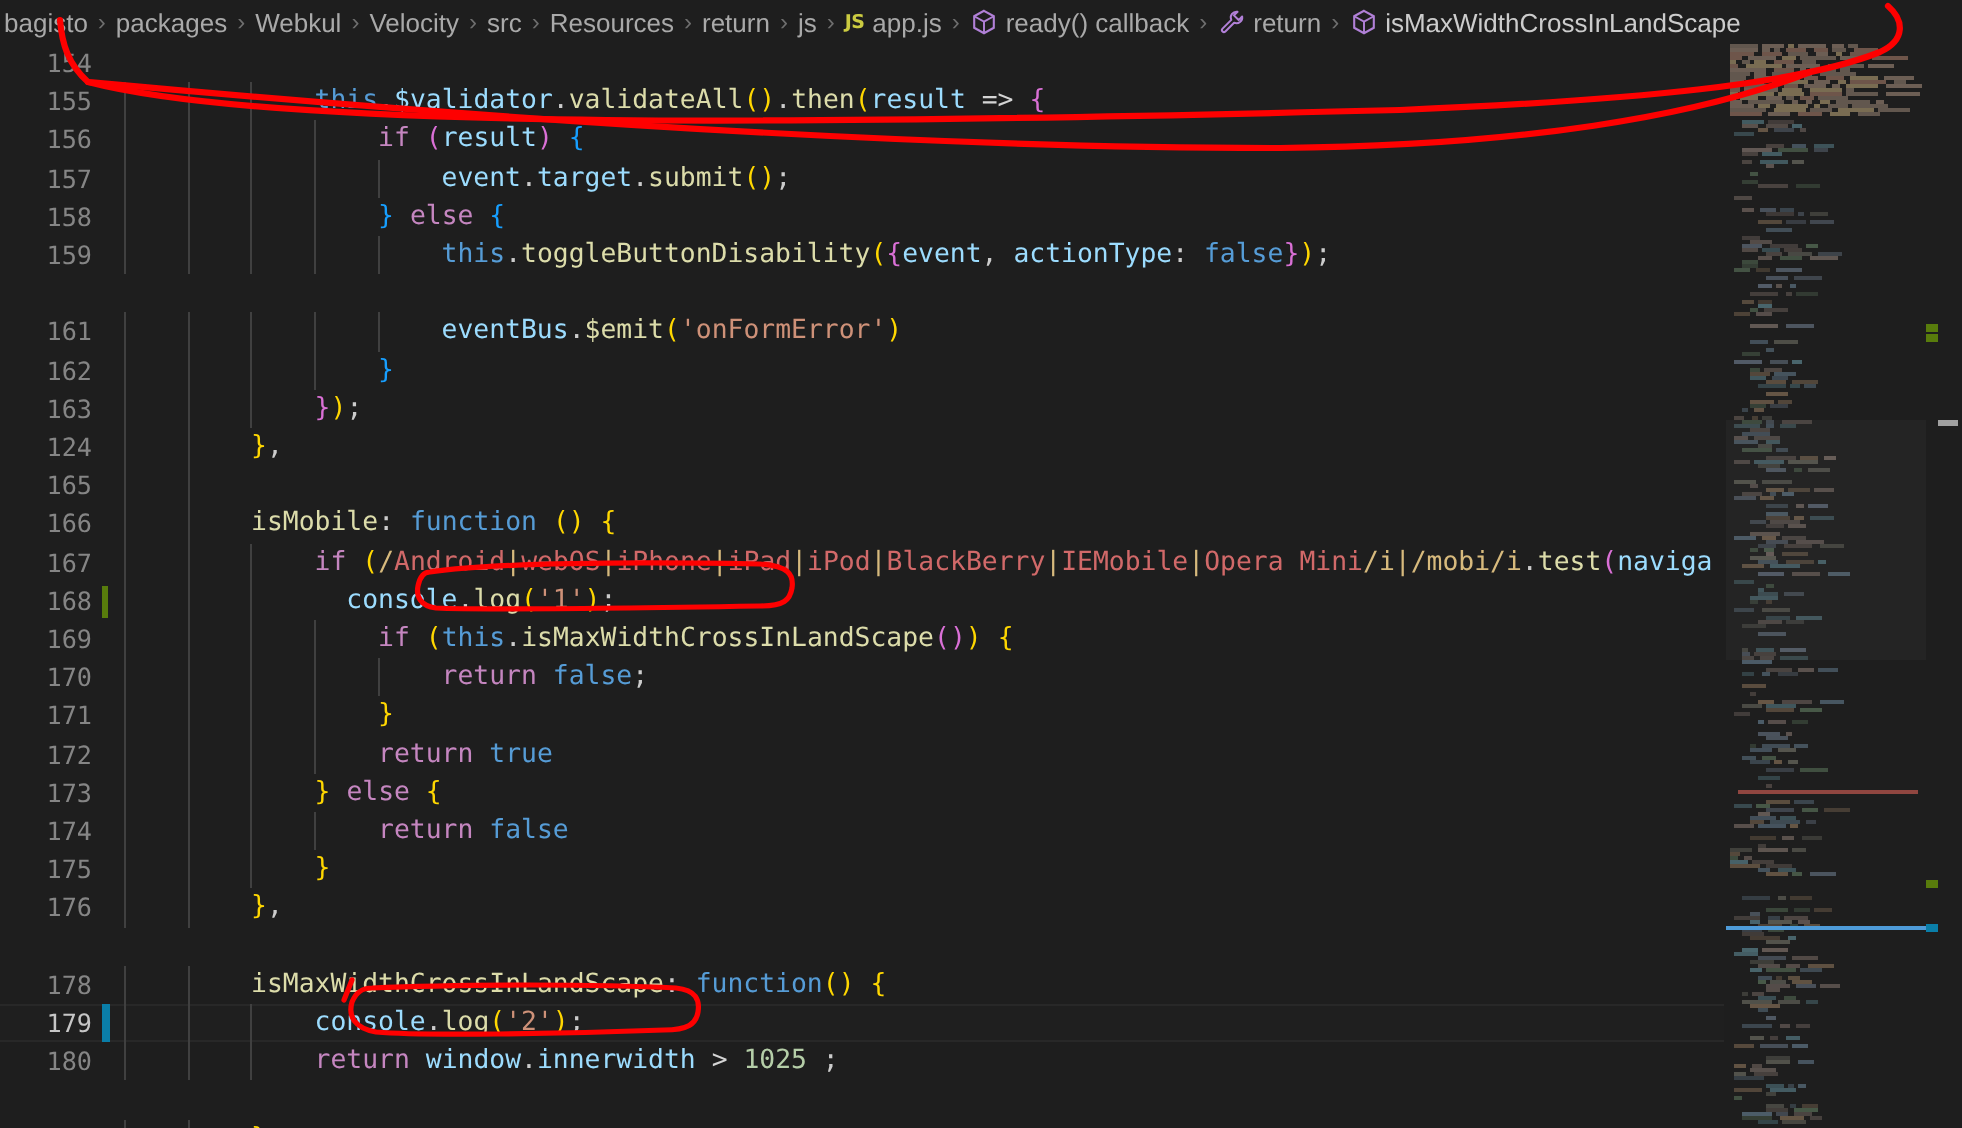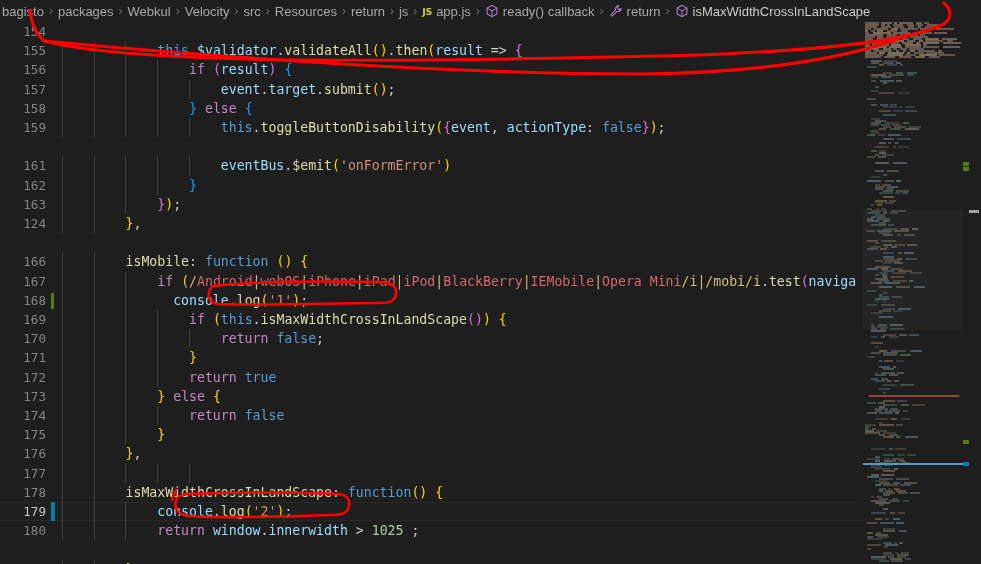--- a/index.html
+++ b/index.html
@@ -219,32 +219,32 @@
         <div class="row" style="top: 0px; position: absolute;"><span class="lnum">154</span><span class="codetext"></span></div>
         <div class="row" style="top: 19.2px; position: absolute;"><span class="lnum">155</span><span class="iguide" style="left: 62px;"></span><span class="iguide" style="left: 93.72px;"></span><span class="iguide" style="left: 125.44px;"></span><span class="codetext"><span class="t-plain">            </span><span class="t-this">this</span><span class="t-punc">.</span><span class="t-var">$validator</span><span class="t-punc">.</span><span class="t-fn">validateAll</span><span class="t-br1">(</span><span class="t-br1">)</span><span class="t-punc">.</span><span class="t-fn">then</span><span class="t-br1">(</span><span class="t-var">result</span><span class="t-op"> =&gt; </span><span class="t-br2">{</span></span></div>
         <div class="row" style="top: 38.4px; position: absolute;"><span class="lnum">156</span><span class="iguide" style="left: 62px;"></span><span class="iguide" style="left: 93.72px;"></span><span class="iguide" style="left: 125.44px;"></span><span class="iguide" style="left: 157.16px;"></span><span class="codetext"><span class="t-plain">                </span><span class="t-kw">if</span><span class="t-plain"> </span><span class="t-br2">(</span><span class="t-var">result</span><span class="t-br2">)</span><span class="t-plain"> </span><span class="t-br3">{</span></span></div>
         <div class="row" style="top: 57.6px; position: absolute;"><span class="lnum">157</span><span class="iguide" style="left: 62px;"></span><span class="iguide" style="left: 93.72px;"></span><span class="iguide" style="left: 125.44px;"></span><span class="iguide" style="left: 157.16px;"></span><span class="iguide" style="left: 188.88px;"></span><span class="codetext"><span class="t-plain">                    </span><span class="t-var">event</span><span class="t-punc">.</span><span class="t-var">target</span><span class="t-punc">.</span><span class="t-fn">submit</span><span class="t-br1">(</span><span class="t-br1">)</span><span class="t-punc">;</span></span></div>
         <div class="row" style="top: 76.8px; position: absolute;"><span class="lnum">158</span><span class="iguide" style="left: 62px;"></span><span class="iguide" style="left: 93.72px;"></span><span class="iguide" style="left: 125.44px;"></span><span class="iguide" style="left: 157.16px;"></span><span class="codetext"><span class="t-plain">                </span><span class="t-br3">}</span><span class="t-plain"> </span><span class="t-kw">else</span><span class="t-plain"> </span><span class="t-br3">{</span></span></div>
         <div class="row" style="top: 96px; position: absolute;"><span class="lnum">159</span><span class="iguide" style="left: 62px;"></span><span class="iguide" style="left: 93.72px;"></span><span class="iguide" style="left: 125.44px;"></span><span class="iguide" style="left: 157.16px;"></span><span class="iguide" style="left: 188.88px;"></span><span class="codetext"><span class="t-plain">                    </span><span class="t-this">this</span><span class="t-punc">.</span><span class="t-fn">toggleButtonDisability</span><span class="t-br1">(</span><span class="t-br2">{</span><span class="t-var">event</span><span class="t-punc">, </span><span class="t-var">actionType</span><span class="t-punc">: </span><span class="t-ctrl">false</span><span class="t-br2">}</span><span class="t-br1">)</span><span class="t-punc">;</span></span></div>
         <div class="row" style="top: 134.4px; position: absolute;"><span class="lnum">161</span><span class="iguide" style="left: 62px;"></span><span class="iguide" style="left: 93.72px;"></span><span class="iguide" style="left: 125.44px;"></span><span class="iguide" style="left: 157.16px;"></span><span class="iguide" style="left: 188.88px;"></span><span class="codetext"><span class="t-plain">                    </span><span class="t-var">eventBus</span><span class="t-punc">.</span><span class="t-fn">$emit</span><span class="t-br1">(</span><span class="t-str">'onFormError'</span><span class="t-br1">)</span></span></div>
         <div class="row" style="top: 153.6px; position: absolute;"><span class="lnum">162</span><span class="iguide" style="left: 62px;"></span><span class="iguide" style="left: 93.72px;"></span><span class="iguide" style="left: 125.44px;"></span><span class="iguide" style="left: 157.16px;"></span><span class="codetext"><span class="t-plain">                </span><span class="t-br3">}</span></span></div>
         <div class="row" style="top: 172.8px; position: absolute;"><span class="lnum">163</span><span class="iguide" style="left: 62px;"></span><span class="iguide" style="left: 93.72px;"></span><span class="iguide" style="left: 125.44px;"></span><span class="codetext"><span class="t-plain">            </span><span class="t-br2">}</span><span class="t-br1">)</span><span class="t-punc">;</span></span></div>
         <div class="row" style="top: 192px; position: absolute;"><span class="lnum">124</span><span class="iguide" style="left: 62px;"></span><span class="iguide" style="left: 93.72px;"></span><span class="codetext"><span class="t-plain">        </span><span class="t-br1">}</span><span class="t-punc">,</span></span></div>
+        <div class="row" style="top: 211.2px; position: absolute;"><span class="lnum">165</span><span class="iguide" style="left: 62px;"></span><span class="iguide" style="left: 93.72px;"></span><span class="codetext"></span></div>
         <div class="row" style="top: 230.4px; position: absolute;"><span class="lnum">166</span><span class="iguide" style="left: 62px;"></span><span class="iguide" style="left: 93.72px;"></span><span class="codetext"><span class="t-plain">        </span><span class="t-fn">isMobile</span><span class="t-punc">: </span><span class="t-ctrl">function</span><span class="t-plain"> </span><span class="t-br1">(</span><span class="t-br1">)</span><span class="t-plain"> </span><span class="t-br1">{</span></span></div>
         <div class="row" style="top: 249.6px; position: absolute;"><span class="lnum">167</span><span class="iguide" style="left: 62px;"></span><span class="iguide" style="left: 93.72px;"></span><span class="iguide" style="left: 125.44px;"></span><span class="codetext"><span class="t-plain">            </span><span class="t-kw">if</span><span class="t-plain"> </span><span class="t-br1">(</span><span class="t-regex-s">/</span><span class="t-regex">Android</span><span class="t-regex-s">|</span><span class="t-regex">webOS</span><span class="t-regex-s">|</span><span class="t-regex">iPhone</span><span class="t-regex-s">|</span><span class="t-regex">iPad</span><span class="t-regex-s">|</span><span class="t-regex">iPod</span><span class="t-regex-s">|</span><span class="t-regex">BlackBerry</span><span class="t-regex-s">|</span><span class="t-regex">IEMobile</span><span class="t-regex-s">|</span><span class="t-regex">Opera Mini</span><span class="t-regex-s">/i</span><span class="t-regex-s">|</span><span class="t-regex-s">/mobi/i</span><span class="t-punc">.</span><span class="t-fn">test</span><span class="t-br2">(</span><span class="t-var">naviga</span></span></div>
         <div class="row" style="top: 268.8px; position: absolute;"><span class="lnum">168</span><span class="gutter-mark gm-green"></span><span class="iguide" style="left: 62px;"></span><span class="iguide" style="left: 93.72px;"></span><span class="iguide" style="left: 125.44px;"></span><span class="codetext"><span class="t-plain">              </span><span class="t-var">console</span><span class="t-punc">.</span><span class="t-fn">log</span><span class="t-br1">(</span><span class="t-str">'1'</span><span class="t-br1">)</span><span class="t-punc">;</span></span></div>
         <div class="row" style="top: 288px; position: absolute;"><span class="lnum">169</span><span class="iguide" style="left: 62px;"></span><span class="iguide" style="left: 93.72px;"></span><span class="iguide" style="left: 125.44px;"></span><span class="iguide" style="left: 157.16px;"></span><span class="codetext"><span class="t-plain">                </span><span class="t-kw">if</span><span class="t-plain"> </span><span class="t-br1">(</span><span class="t-this">this</span><span class="t-punc">.</span><span class="t-fn">isMaxWidthCrossInLandScape</span><span class="t-br2">(</span><span class="t-br2">)</span><span class="t-br1">)</span><span class="t-plain"> </span><span class="t-br1">{</span></span></div>
         <div class="row" style="top: 307.2px; position: absolute;"><span class="lnum">170</span><span class="iguide" style="left: 62px;"></span><span class="iguide" style="left: 93.72px;"></span><span class="iguide" style="left: 125.44px;"></span><span class="iguide" style="left: 157.16px;"></span><span class="iguide" style="left: 188.88px;"></span><span class="codetext"><span class="t-plain">                    </span><span class="t-kw">return</span><span class="t-plain"> </span><span class="t-ctrl">false</span><span class="t-punc">;</span></span></div>
         <div class="row" style="top: 326.4px; position: absolute;"><span class="lnum">171</span><span class="iguide" style="left: 62px;"></span><span class="iguide" style="left: 93.72px;"></span><span class="iguide" style="left: 125.44px;"></span><span class="iguide" style="left: 157.16px;"></span><span class="codetext"><span class="t-plain">                </span><span class="t-br1">}</span></span></div>
         <div class="row" style="top: 345.6px; position: absolute;"><span class="lnum">172</span><span class="iguide" style="left: 62px;"></span><span class="iguide" style="left: 93.72px;"></span><span class="iguide" style="left: 125.44px;"></span><span class="iguide" style="left: 157.16px;"></span><span class="codetext"><span class="t-plain">                </span><span class="t-kw">return</span><span class="t-plain"> </span><span class="t-ctrl">true</span></span></div>
         <div class="row" style="top: 364.8px; position: absolute;"><span class="lnum">173</span><span class="iguide" style="left: 62px;"></span><span class="iguide" style="left: 93.72px;"></span><span class="iguide" style="left: 125.44px;"></span><span class="codetext"><span class="t-plain">            </span><span class="t-br1">}</span><span class="t-plain"> </span><span class="t-kw">else</span><span class="t-plain"> </span><span class="t-br1">{</span></span></div>
         <div class="row" style="top: 384px; position: absolute;"><span class="lnum">174</span><span class="iguide" style="left: 62px;"></span><span class="iguide" style="left: 93.72px;"></span><span class="iguide" style="left: 125.44px;"></span><span class="iguide" style="left: 157.16px;"></span><span class="codetext"><span class="t-plain">                </span><span class="t-kw">return</span><span class="t-plain"> </span><span class="t-ctrl">false</span></span></div>
         <div class="row" style="top: 403.2px; position: absolute;"><span class="lnum">175</span><span class="iguide" style="left: 62px;"></span><span class="iguide" style="left: 93.72px;"></span><span class="iguide" style="left: 125.44px;"></span><span class="codetext"><span class="t-plain">            </span><span class="t-br1">}</span></span></div>
         <div class="row" style="top: 422.4px; position: absolute;"><span class="lnum">176</span><span class="iguide" style="left: 62px;"></span><span class="iguide" style="left: 93.72px;"></span><span class="codetext"><span class="t-plain">        </span><span class="t-br1">}</span><span class="t-punc">,</span></span></div>
-        <div class="row" style="top: 441.6px; position: absolute;"><span class="lnum">177</span><span class="iguide" style="left: 62px;"></span><span class="iguide" style="left: 93.72px;"></span><span class="iguide" style="left: 125.44px;"></span><span class="iguide" style="left: 157.16px;"></span><span class="iguide" style="left: 188.88px;"></span><span class="codetext"></span></div>
         <div class="row" style="top: 460.8px; position: absolute;"><span class="lnum">178</span><span class="iguide" style="left: 62px;"></span><span class="iguide" style="left: 93.72px;"></span><span class="codetext"><span class="t-plain">        </span><span class="t-fn">isMaxWidthCrossInLandScape</span><span class="t-punc">: </span><span class="t-ctrl">function</span><span class="t-br1">(</span><span class="t-br1">)</span><span class="t-plain"> </span><span class="t-br1">{</span></span></div>
         <div class="row active" style="top: 480px; position: absolute;"><span class="lnum">179</span><span class="gutter-mark gm-blue"></span><span class="iguide" style="left: 62px;"></span><span class="iguide" style="left: 93.72px;"></span><span class="iguide" style="left: 125.44px;"></span><span class="codetext"><span class="t-plain">            </span><span class="t-var">console</span><span class="t-punc">.</span><span class="t-fn">log</span><span class="t-br1">(</span><span class="t-str">'2'</span><span class="t-br1">)</span><span class="t-punc">;</span></span></div>
         <div class="row" style="top: 499.2px; position: absolute;"><span class="lnum">180</span><span class="iguide" style="left: 62px;"></span><span class="iguide" style="left: 93.72px;"></span><span class="iguide" style="left: 125.44px;"></span><span class="codetext"><span class="t-plain">            </span><span class="t-kw">return</span><span class="t-plain"> </span><span class="t-var">window</span><span class="t-punc">.</span><span class="t-var">innerwidth</span><span class="t-op"> &gt; </span><span class="t-num">1025</span><span class="t-punc"> ;</span></span></div>
         <div class="row" style="top: 538px; position: absolute;"><span class="lnum">181</span><span class="iguide" style="left: 62px;"></span><span class="iguide" style="left: 93.72px;"></span><span class="codetext"><span class="t-plain">        </span><span class="t-br1">}</span><span class="t-punc">,</span></span></div>
         <div class="row" style="top: 537.6px; position: absolute;"><span class="lnum">182</span><span class="codetext"></span></div>
       </div>
 
     <div id="minimap">
       <div id="minimap-canvas">
           <div class="mm-line" style="left: 2px; top: 0px; width: 14px; background: rgb(111, 98, 87); opacity: 0.85;"></div>

